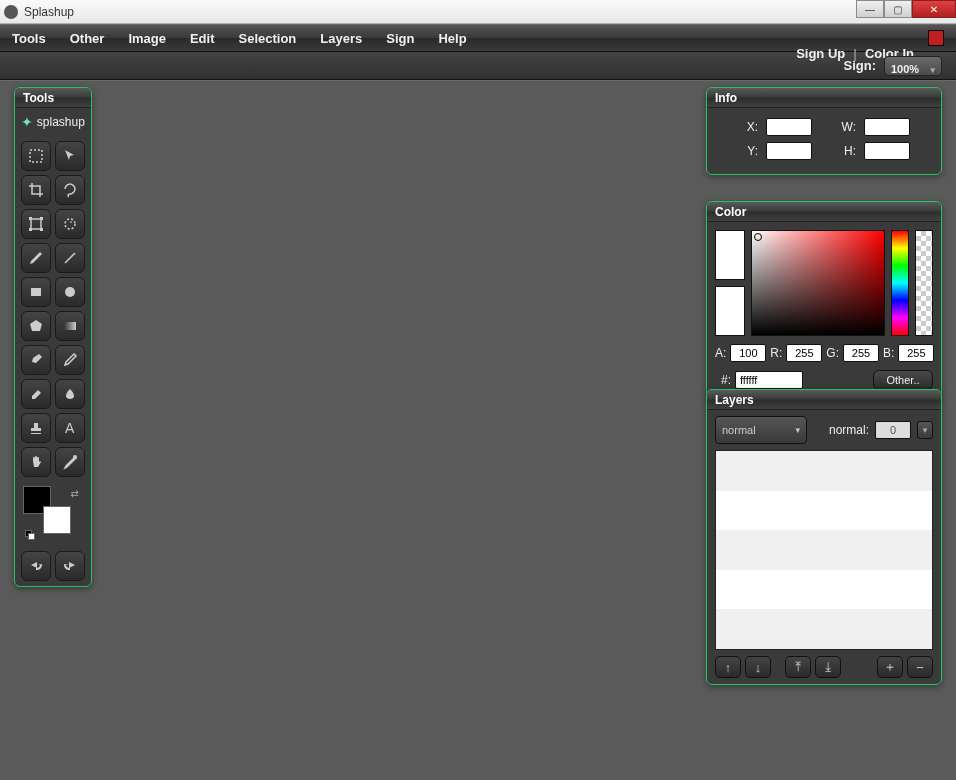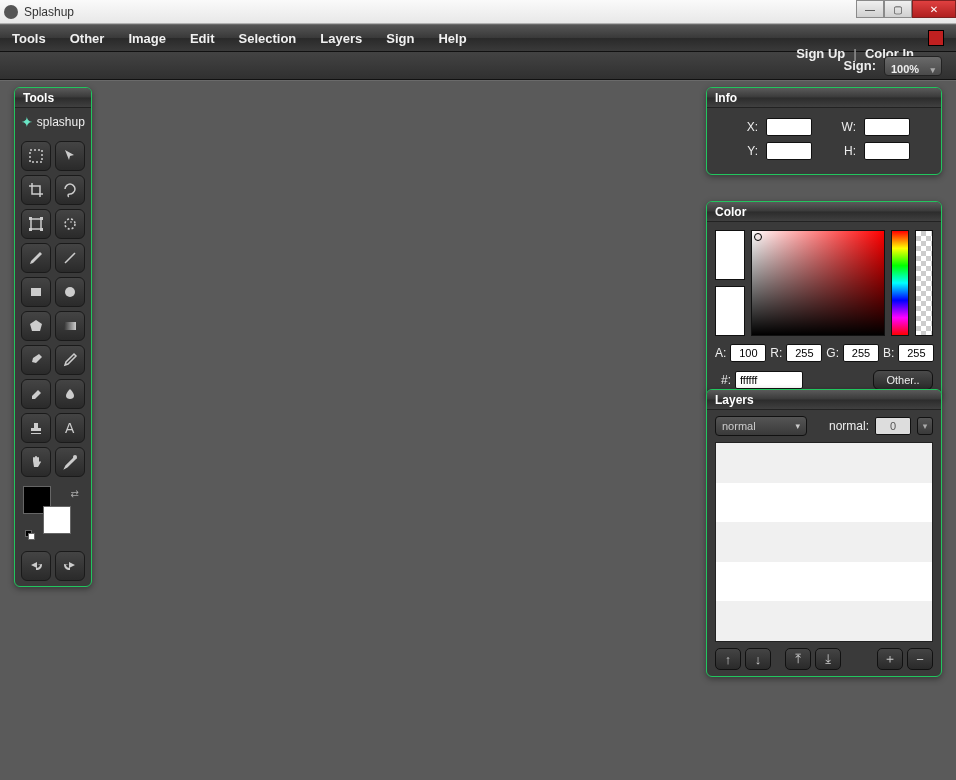--- a/index.html
+++ b/index.html
@@ -110,21 +110,21 @@
   background-size:10px 10px;background-position:0 0,5px 5px;}
 .color-row{display:flex;gap:4px;align-items:center;margin-top:8px;font-size:12px;color:#eee;}
 .color-row .lab{width:16px;text-align:right;}
 .num-input{width:36px;height:18px;background:#fff;border:1px solid #111;border-radius:2px;color:#000;font-size:11px;text-align:center;}
 .hex-input{width:68px;height:18px;background:#fff;border:1px solid #111;border-radius:2px;color:#000;font-size:11px;padding:0 4px;}
 .other-btn{margin-left:auto;width:60px;height:20px;background:linear-gradient(#4a4a4a,#2a2a2a);border:1px solid #111;border-radius:6px;color:#eee;font-size:11px;display:flex;align-items:center;justify-content:center;}
 
 
 .layers{left:706px;top:308px;width:236px;}
 .layers-top-row{display:flex;align-items:center;gap:6px;padding:6px 8px;color:#eee;font-size:12px;}
-.blend-select{width:92px;height:20px;background:linear-gradient(#555,#3a3a3a);border:1px solid #111;border-radius:4px;display:flex;align-items:center;padding:0 6px;font-size:11px;color:#ccc;position:relative;}
+.blend-select{width:92px;height:28px;background:linear-gradient(#555,#3a3a3a);border:1px solid #111;border-radius:4px;display:flex;align-items:center;padding:0 6px;font-size:11px;color:#ccc;position:relative;}
 .blend-select::after{content:"▾";position:absolute;right:6px;font-size:9px;}
 .opacity-input{width:36px;height:18px;background:#ddd;border:1px solid #111;border-radius:2px;color:#555;font-size:11px;text-align:center;}
 .opacity-dd{width:16px;height:18px;background:linear-gradient(#555,#3a3a3a);border:1px solid #111;border-radius:3px;display:flex;align-items:center;justify-content:center;font-size:9px;color:#aaa;}
 .layer-list{height:200px;background:#fff;margin:0 8px;display:flex;flex-direction:column;border:1px solid #222;}
 .layer-row{flex:1;background:#f0f0f0;}
 .layer-row:nth-child(even){background:#fff;}
 .layer-btns{display:flex;gap:4px;padding:6px 8px;align-items:center;}
 .layer-btn{width:26px;height:22px;background:linear-gradient(#444,#2a2a2a);border:1px solid #111;border-radius:5px;display:flex;align-items:center;justify-content:center;color:#ccc;font-size:13px;}
 .layer-btns .sp{flex:1;}
 

